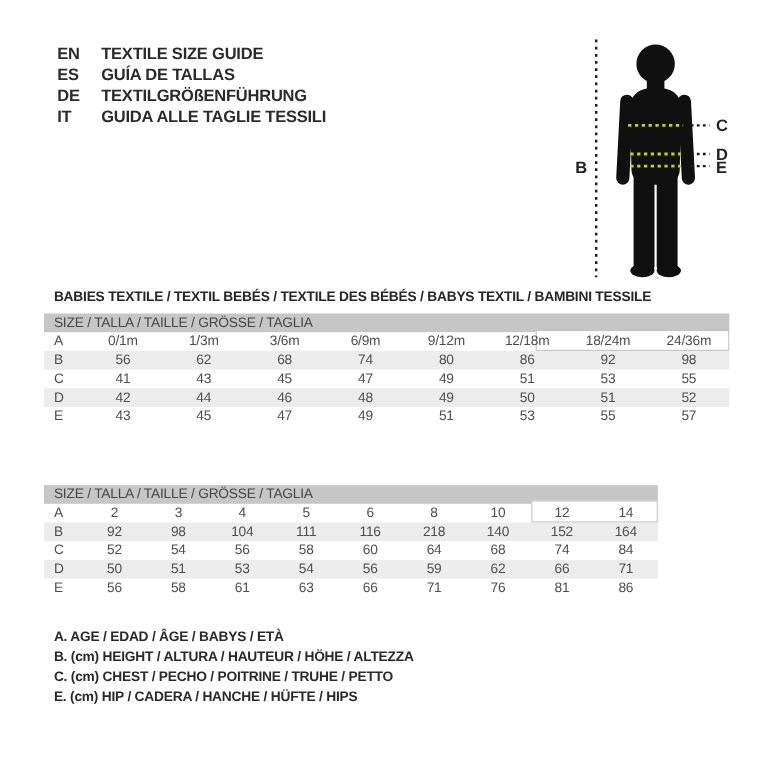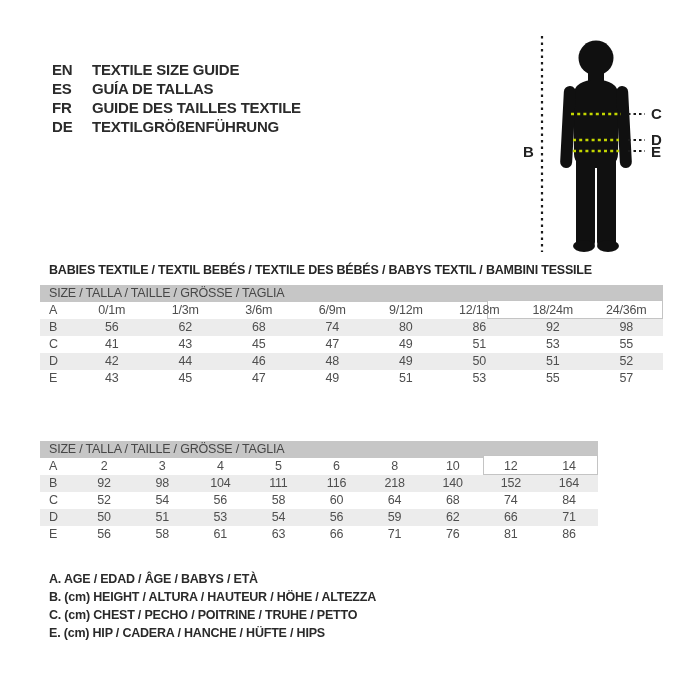--- a/index.html
+++ b/index.html
@@ -1,21 +1,21 @@
 <!DOCTYPE html>
 <html><head>
 <meta charset="utf-8">
 <style>
   html,body{margin:0;padding:0;background:#fff;}
   .page{
     position:relative;width:700px;height:700px;background:#ffffff;overflow:hidden;
     font-family:"Liberation Sans", sans-serif;letter-spacing:-0.2px;
   }
   
-  .langs{position:absolute;left:52px;top:60px;}
+  .langs{position:absolute;left:52px;top:40px;}
   .lang-row{height:19px;line-height:19px;font-size:15px;font-weight:700;color:#2b2b2b;white-space:nowrap;}
   .lang-code{display:inline-block;width:40px;}
   
   .figure{position:absolute;left:515px;top:22px;width:170px;height:235px;}
   .figure text{font-family:"Liberation Sans",sans-serif;font-size:15px;font-weight:700;fill:#222;}
   
   .section-title{position:absolute;font-size:12.5px;font-weight:700;color:#262626;white-space:nowrap;text-align:right;}
   .babies-title{left:49px;top:263px;}
   .children-title{left:49px;top:421px;}
   
@@ -38,22 +38,22 @@
   .legend-item{height:18px;line-height:18px;font-size:12.5px;font-weight:700;color:#2a2a2a;white-space:nowrap;}
 </style>
 </head>
 <body>
 
 <div class="page">
 
   <div class="langs">
     <div class="lang-row"><span class="lang-code">EN</span><span>TEXTILE SIZE GUIDE</span></div>
     <div class="lang-row"><span class="lang-code">ES</span><span>GUÍA DE TALLAS</span></div>
-    <div class="lang-row"><span class="lang-code">FR</span><span>GUIDE DES TAILLES TEXTILE</span></div>
     <div class="lang-row"><span class="lang-code">DE</span><span>TEXTILGRÖßENFÜHRUNG</span></div>
+    <div class="lang-row"><span class="lang-code">IT</span><span>GUIDA ALLE TAGLIE TESSILI</span></div>
   </div>
 
   <div class="figure">
     <svg viewBox="0 0 170 235" width="170" height="235" xmlns="http://www.w3.org/2000/svg">
 
       <g fill="#101010">
         <circle cx="81" cy="36" r="17.5"></circle>
         <rect x="73" y="46" width="16" height="16"></rect>
         <path d="M58,76 Q58,60 76,58 L86,58 Q104,60 104,76 L103,132 Q103,146 81,146 Q59,146 59,132 Z"></path>
         <rect x="47" y="64" width="12" height="82" rx="6" transform="rotate(3 53 105)"></rect>

